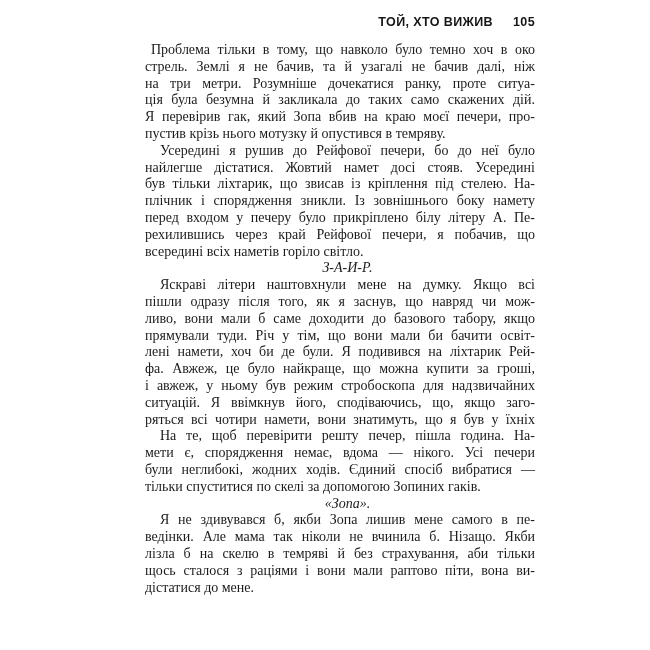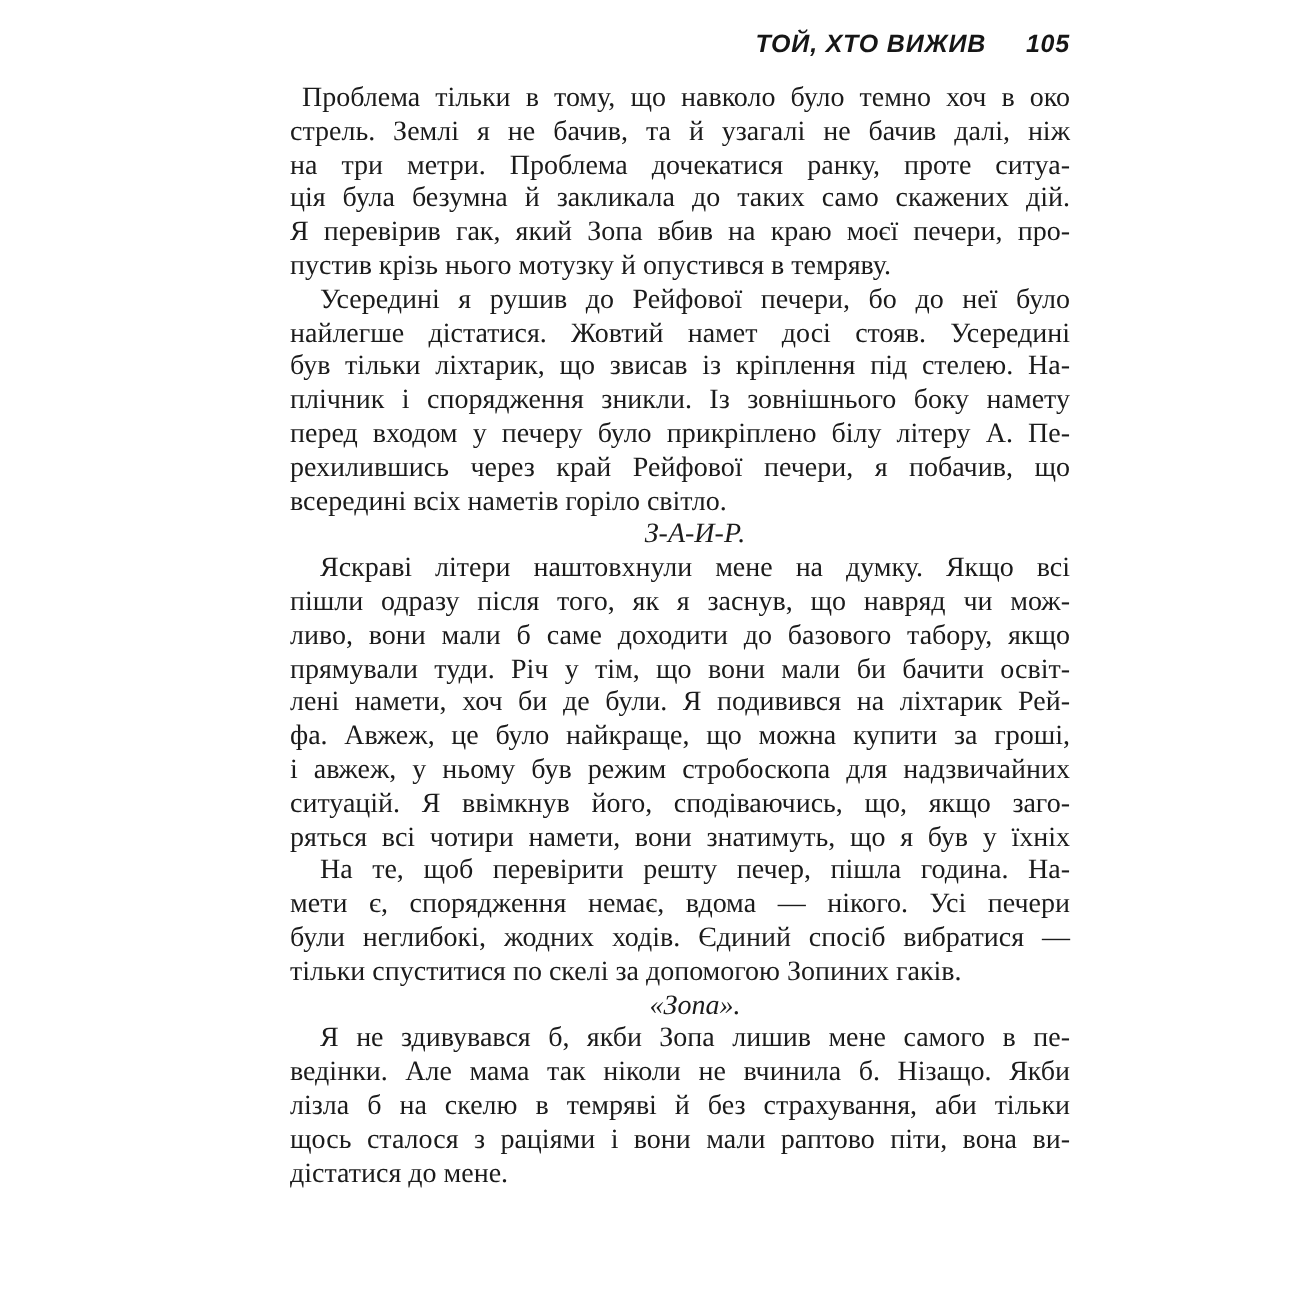--- a/index.html
+++ b/index.html
@@ -21,21 +21,20 @@
     top: 15px;
     left: 145px;
     width: 390px;
     text-align: right;
     font-family: "Liberation Sans", sans-serif;
     font-weight: bold;
     font-size: 12.5px;
     letter-spacing: 0.4px;
     color: #161616;
     white-space: nowrap;
-    font-style: italic;
   }
   .running-header .page-number {
     display: inline-block;
     margin-left: 16px;
   }
   .page-body {
     position: absolute;
     top: 42px;
     left: 145px;
     width: 390px;
@@ -65,21 +64,21 @@
 
 <div class="book-page" style="background: rgb(255, 255, 255); color: rgb(27, 27, 27);">
   <div class="running-header">
     <span class="header-title">ТОЙ, ХТО ВИЖИВ</span>
     <span class="page-number">105</span>
   </div>
   <div class="page-body">
       <p class="para first">
         <span class="line j firstline">Проблема тільки в тому, що навколо було темно хоч в око</span>
         <span class="line j">стрель. Землі я не бачив, та й узагалі не бачив далі, ніж</span>
-        <span class="line j">на три метри. Проблема дочекатися ранку, проте ситуа-</span>
+        <span class="line j">на три метри. Розумніше дочекатися ранку, проте ситуа-</span>
         <span class="line j">ція була безумна й закликала до таких само скажених дій.</span>
         <span class="line j">Я перевірив гак, який Зопа вбив на краю моєї печери, про-</span>
         <span class="line">пустив крізь нього мотузку й опустився в темряву.</span>
       </p>
       <p class="para indent">
         <span class="line j firstline">Усередині я рушив до Рейфової печери, бо до неї було</span>
         <span class="line j">найлегше дістатися. Жовтий намет досі стояв. Усередині</span>
         <span class="line j">був тільки ліхтарик, що звисав із кріплення під стелею. На-</span>
         <span class="line j">плічник і спорядження зникли. Із зовнішнього боку намету</span>
         <span class="line j">перед входом у печеру було прикріплено білу літеру А. Пе-</span>

